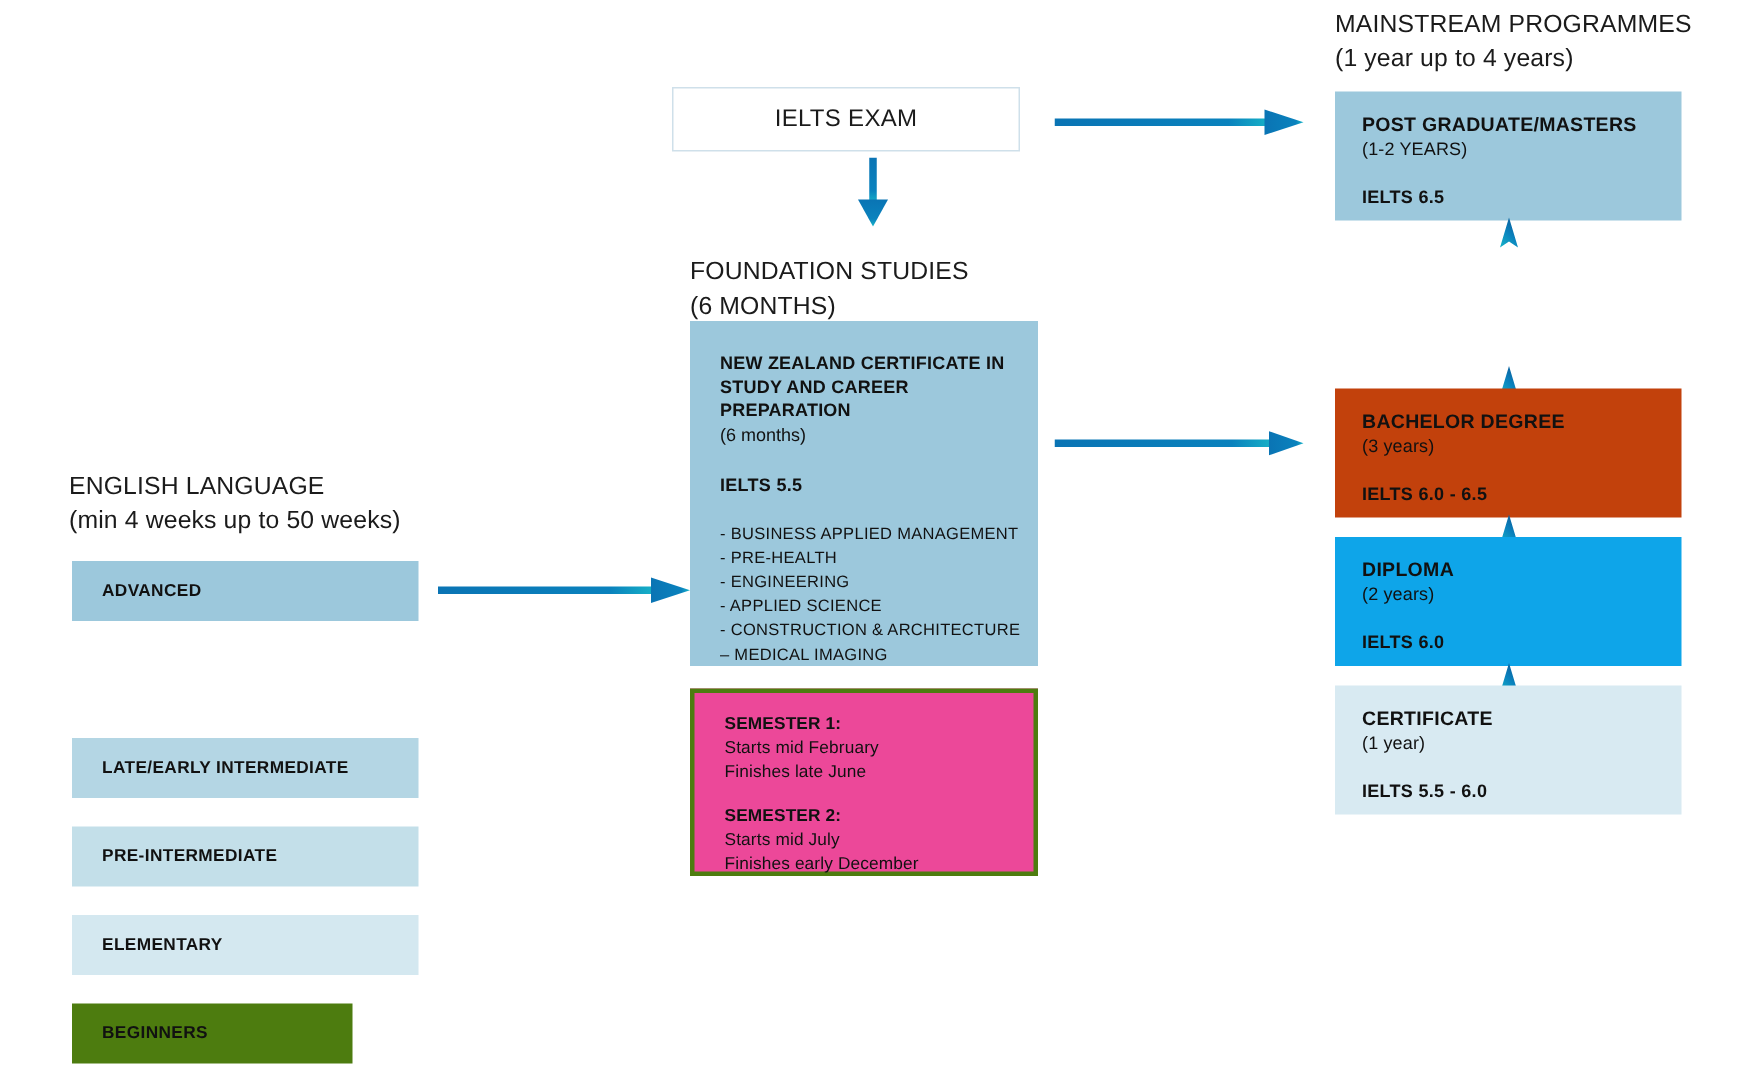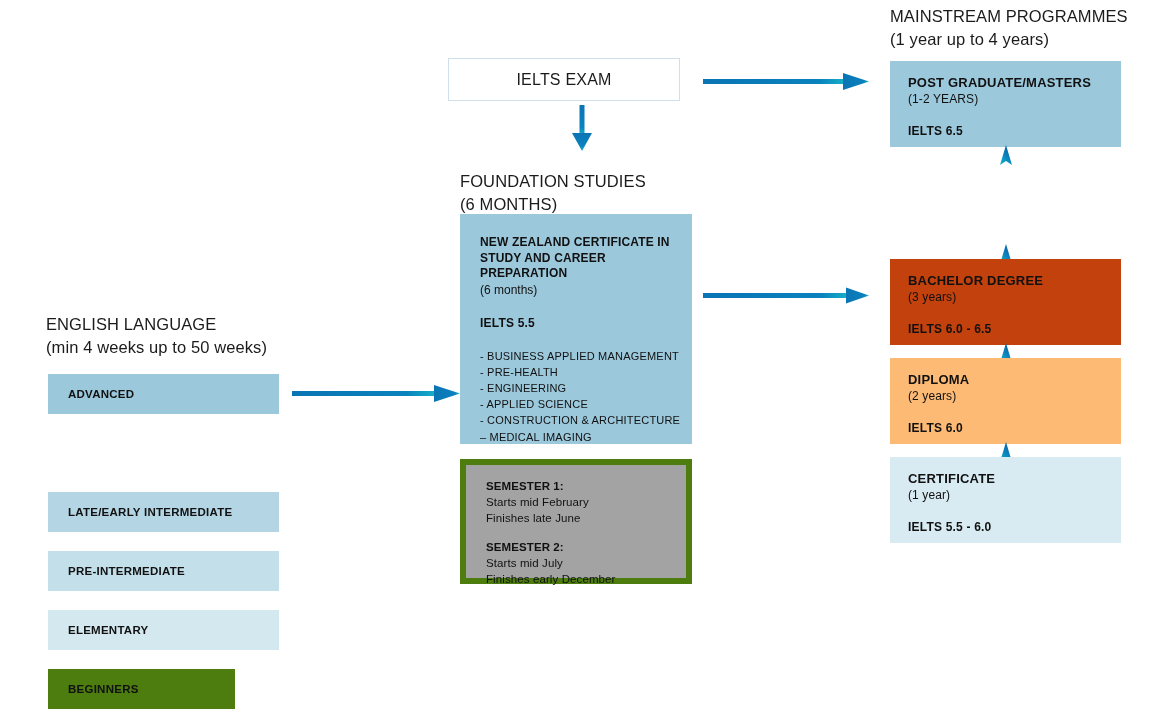--- a/index.html
+++ b/index.html
@@ -131,22 +131,22 @@
     font-size: 11px;
     font-weight: 400;
     letter-spacing: 0.2px;
     color: #111;
     line-height: 16.2px;
     white-space: nowrap;
   }
 
   
   #semester-box {
-    border: 6px solid #4d7c0f;
-    background: #a3a3a3;
+    border: 3px solid #4d7c0f;
+    background: #ec4899;
     padding-left: 15px;
   }
   .sem-head {
     font-size: 11.5px;
     font-weight: 700;
     letter-spacing: 0.1px;
     color: #111;
     margin: 0;
     line-height: 16px;
   }
@@ -326,21 +326,21 @@
     <defs>
       <linearGradient id="gradU3" x1="0" y1="1" x2="0.6" y2="0">
         <stop offset="0" stop-color="#18b6c8"></stop>
         <stop offset="0.55" stop-color="#0a83be"></stop>
         <stop offset="1" stop-color="#0a5f9e"></stop>
       </linearGradient>
     </defs>
     <polygon points="13,2 19,22 13,18 7,22" fill="url(#gradU3)"></polygon>
   </svg>
 
-  <div class="box" id="ms-3" style="left:890px; top:358px; width:231px; height:86px; background:#fdba74;">
+  <div class="box" id="ms-3" style="left:890px; top:358px; width:231px; height:86px; background:#0ea5e9;">
     <div class="box-text">
       <p class="prog-title">DIPLOMA</p>
       <p class="prog-dur">(2 years)</p>
       <p class="prog-ielts">IELTS 6.0</p>
     </div>
   </div>
 
   <svg class="arrow-up" style="left:993px; top:440px;" width="26" height="24" viewBox="0 0 26 24">
     <defs>
       <linearGradient id="gradU4" x1="0" y1="1" x2="0.6" y2="0">

